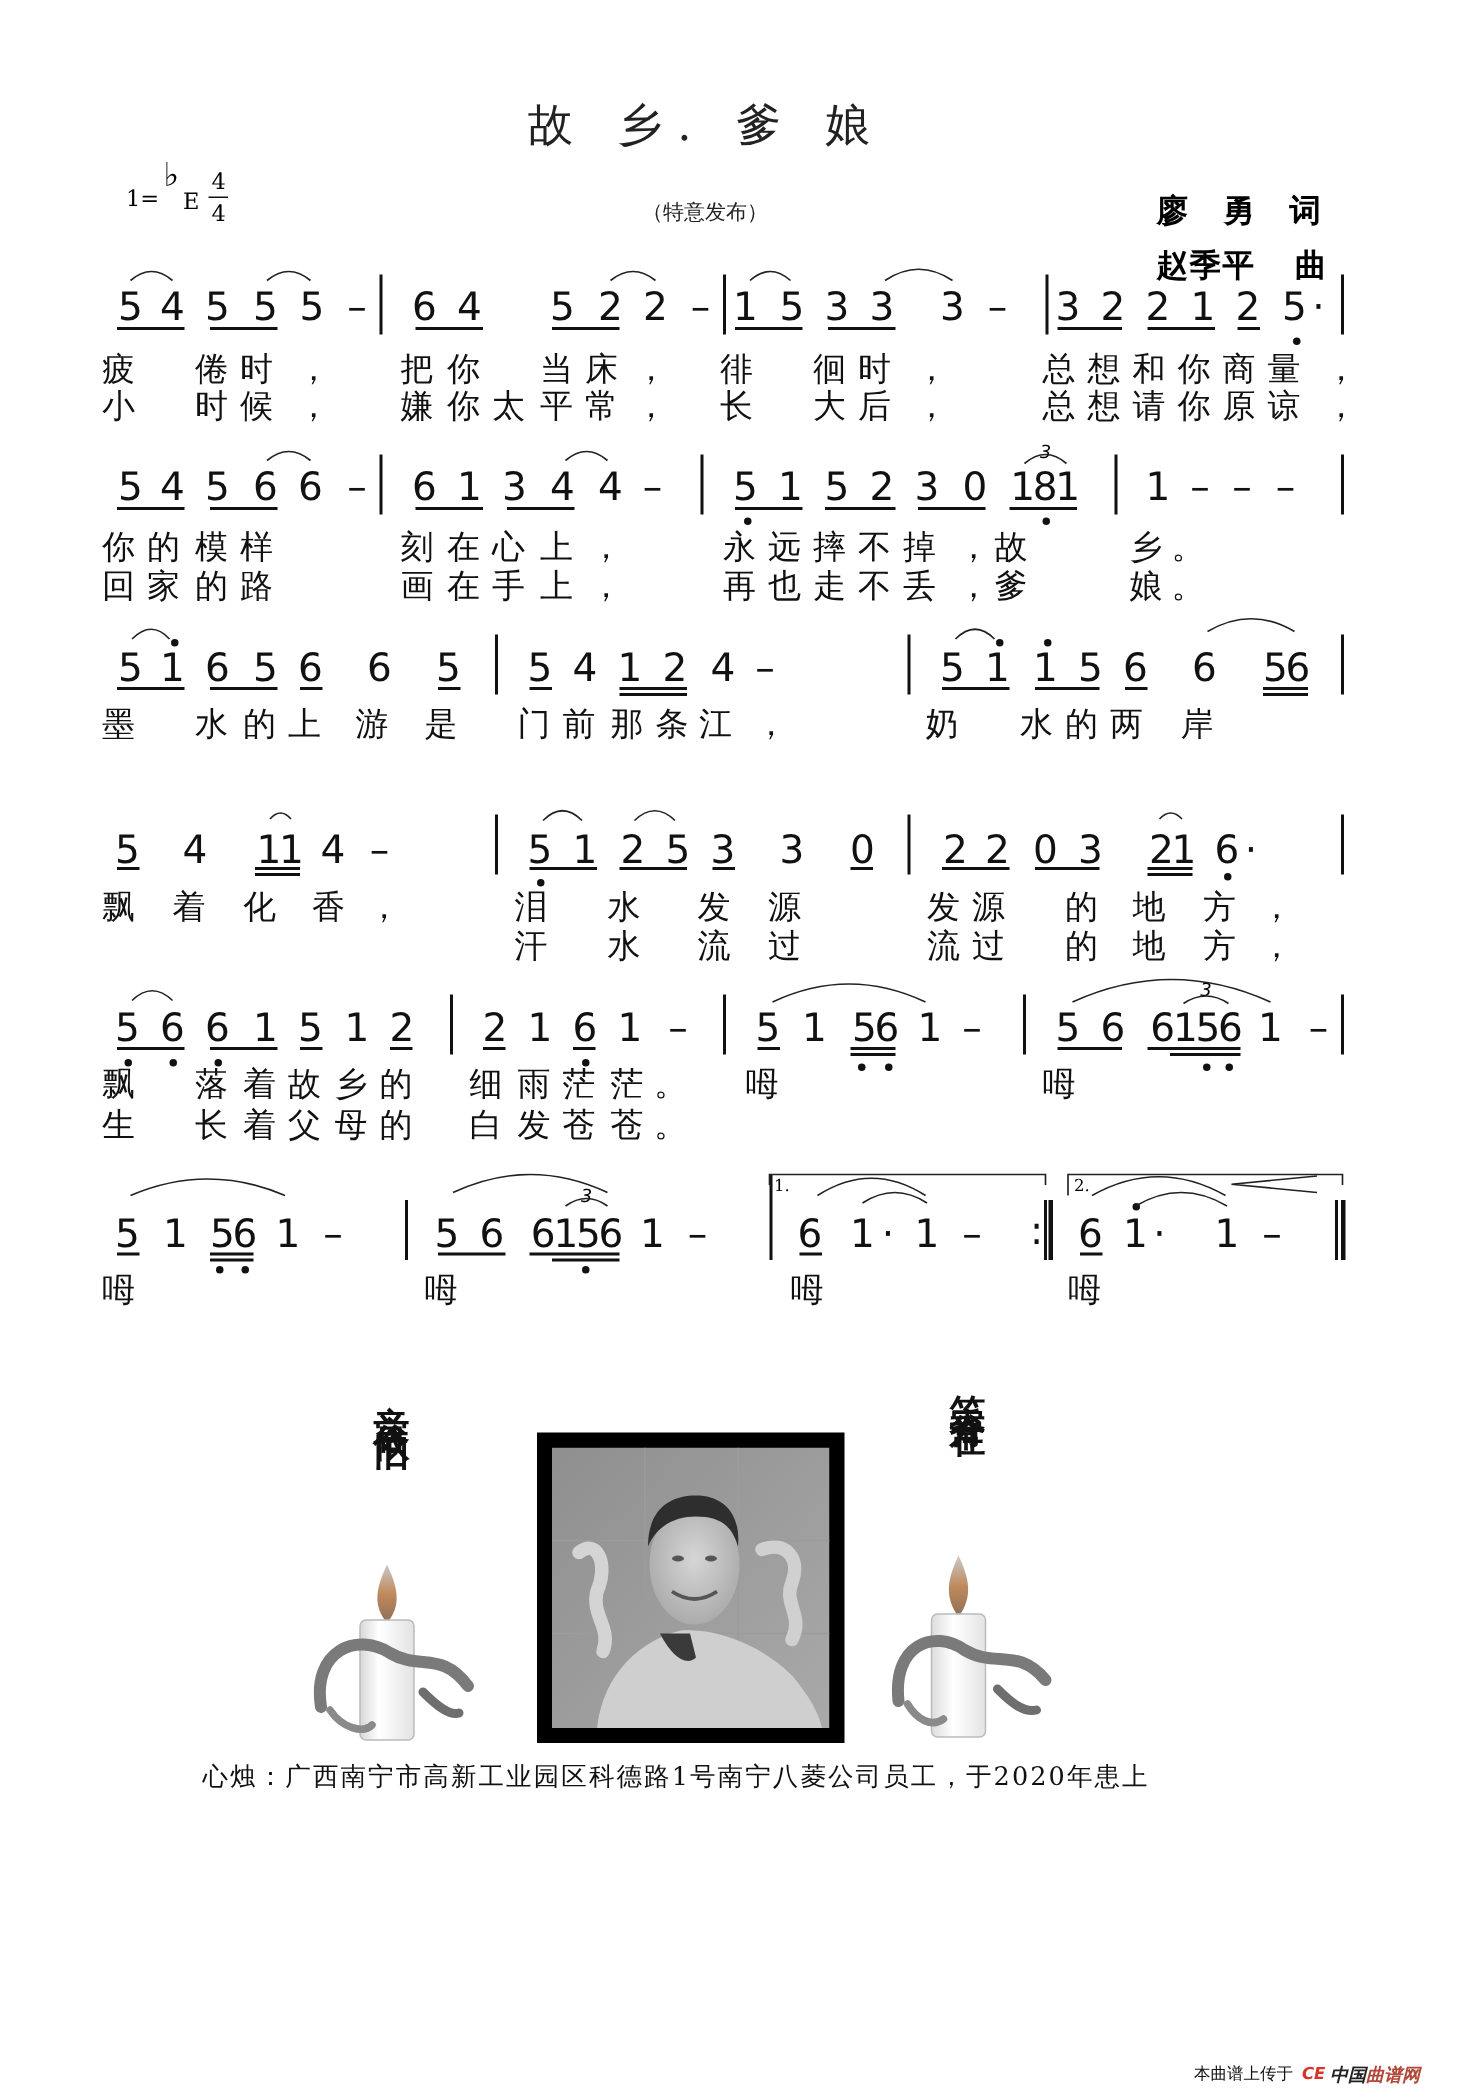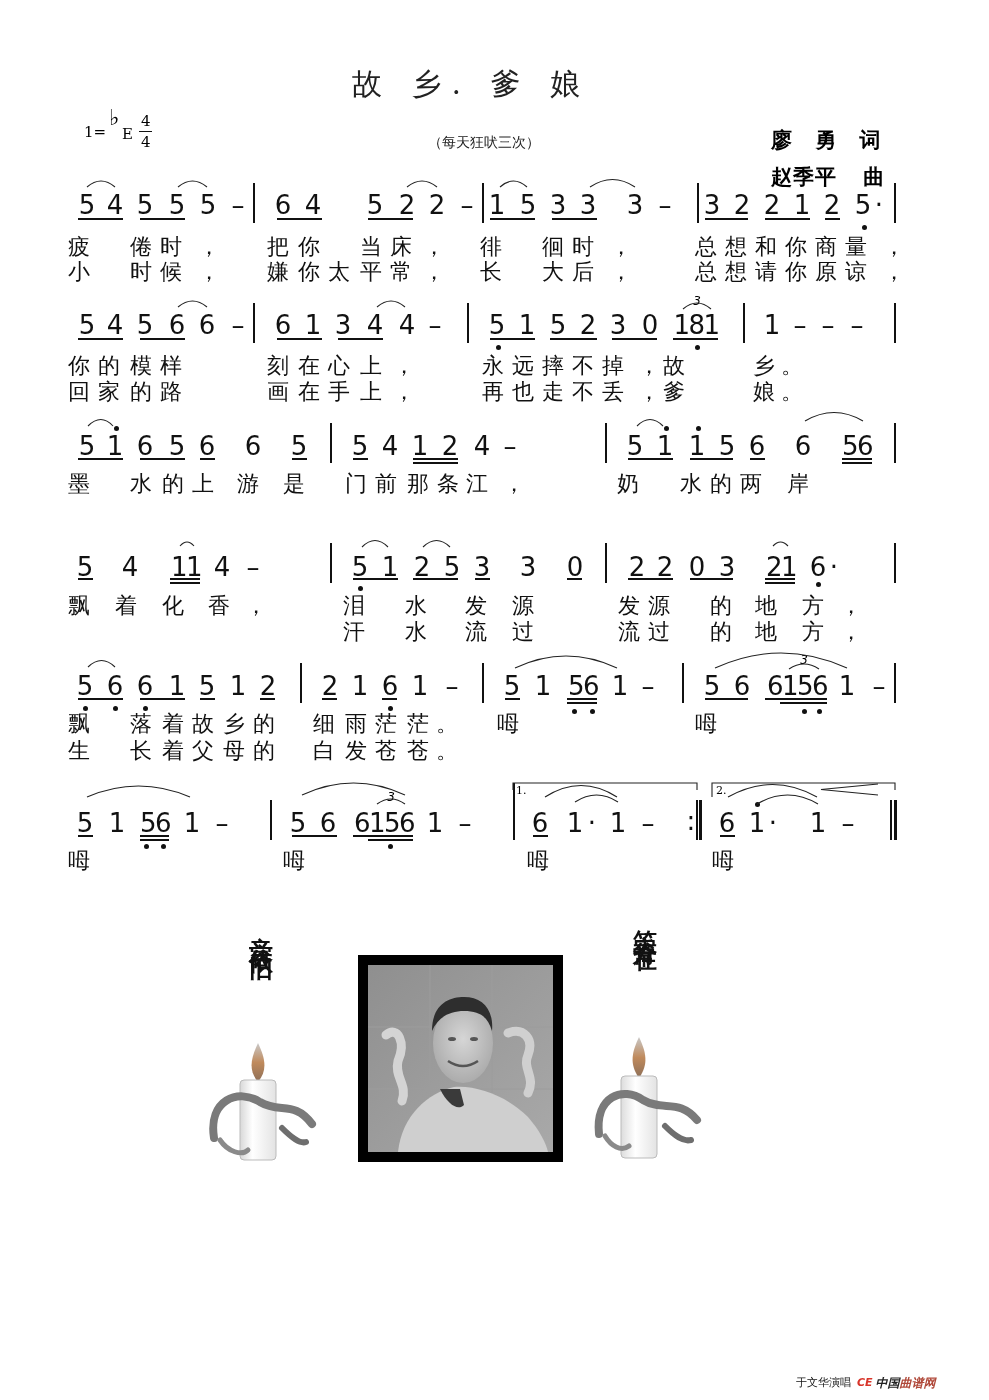--- a/index.html
+++ b/index.html
@@ -27,21 +27,21 @@
 
   <div id="title">故 乡. 爹 娘</div>
 
   <span class="hdr" style="left:84px;top:124px;font:15px/16px 'DejaVu Serif',serif;">1=</span>
   <span class="hdr" style="left:109px;top:106px;font:22px/24px 'DejaVu Sans',sans-serif;">♭</span>
   <span class="hdr" style="left:122px;top:126px;font:15px/16px 'DejaVu Serif',serif;">E</span>
   <span class="hdr" style="left:141px;top:113px;font:15px/16px 'DejaVu Serif',serif;">4</span>
   <div class="abs" style="left:139px;top:131px;width:13px;height:1px;background:#111;"></div>
   <span class="hdr" style="left:141px;top:134px;font:15px/16px 'DejaVu Serif',serif;">4</span>
 
-  <span class="hdr" style="left:428px;top:134px;font:14px/16px 'DejaVu Sans',sans-serif;color:#222;">（每天狂吠三次）</span>
+  <span class="hdr" style="left:428px;top:134px;font:14px/16px 'DejaVu Sans',sans-serif;color:#222;">（特意发布）</span>
   <span class="hdr" style="left:771px;top:128px;font:bold 21px/24px 'DejaVu Sans',sans-serif;letter-spacing:8px;">廖 勇 词</span>
   <span class="hdr" style="left:771px;top:165px;font:bold 21px/24px 'DejaVu Sans',sans-serif;letter-spacing:1px;word-spacing:18px;">赵季平 曲</span>
 
   <div>
     <span class="n" style="left:87px;top:192px">5</span>
     <span class="n" style="left:115px;top:192px">4</span>
     <span class="n" style="left:145px;top:192px">5</span>
     <span class="n" style="left:177px;top:192px">5</span>
     <span class="n" style="left:208px;top:192px">5</span>
     <span class="n" style="left:238px;top:192px">–</span>
@@ -583,21 +583,22 @@
       <path d="M30 187 C34 150 60 128 86 122 C110 120 140 132 160 152 C172 166 178 178 180 187 Z" fill="#cfcfcf"></path>
       <path d="M72 124 C80 140 90 146 96 140 L92 124 Z" fill="#3a3a3a"></path>
       <ellipse cx="95" cy="78" rx="30" ry="40" fill="url(#faceP)"></ellipse>
       <path d="M64 66 C64 40 80 32 96 32 C114 32 126 44 124 66 C120 52 112 46 96 46 C82 46 70 52 64 66 Z" fill="#2e2e2e"></path>
       <path d="M80 96 Q95 106 110 96" stroke="#555" stroke-width="2.5" fill="none"></path>
       <ellipse cx="84" cy="74" rx="4" ry="2" fill="#555"></ellipse>
       <ellipse cx="106" cy="74" rx="4" ry="2" fill="#555"></ellipse>
     </svg>
   </div>
 
+  <div class="para" style="top:1173px">心烛：广西南宁市高新工业园区科德路1号南宁八菱公司员工，于2020年患上</div>
 
   <div class="abs" style="left:796px;top:1375px;height:16px;display:flex;align-items:center;gap:6px;white-space:nowrap;">
-    <span style="font:11px/14px 'DejaVu Sans',sans-serif;color:#111;">于文华演唱</span>
+    <span style="font:11px/14px 'DejaVu Sans',sans-serif;color:#111;">本曲谱上传于</span>
     <span style="font:bold italic 11px/14px 'DejaVu Sans',sans-serif;color:#d8352a;">CE</span>
     <span style="font:bold italic 12px/14px 'DejaVu Sans',sans-serif;color:#222;margin-left:-3px;">中国</span>
     <span style="font:bold italic 12px/14px 'DejaVu Sans',sans-serif;color:#b0493a;margin-left:-6px;">曲谱网</span>
   </div>
 
 </div>
 
 </body></html>

